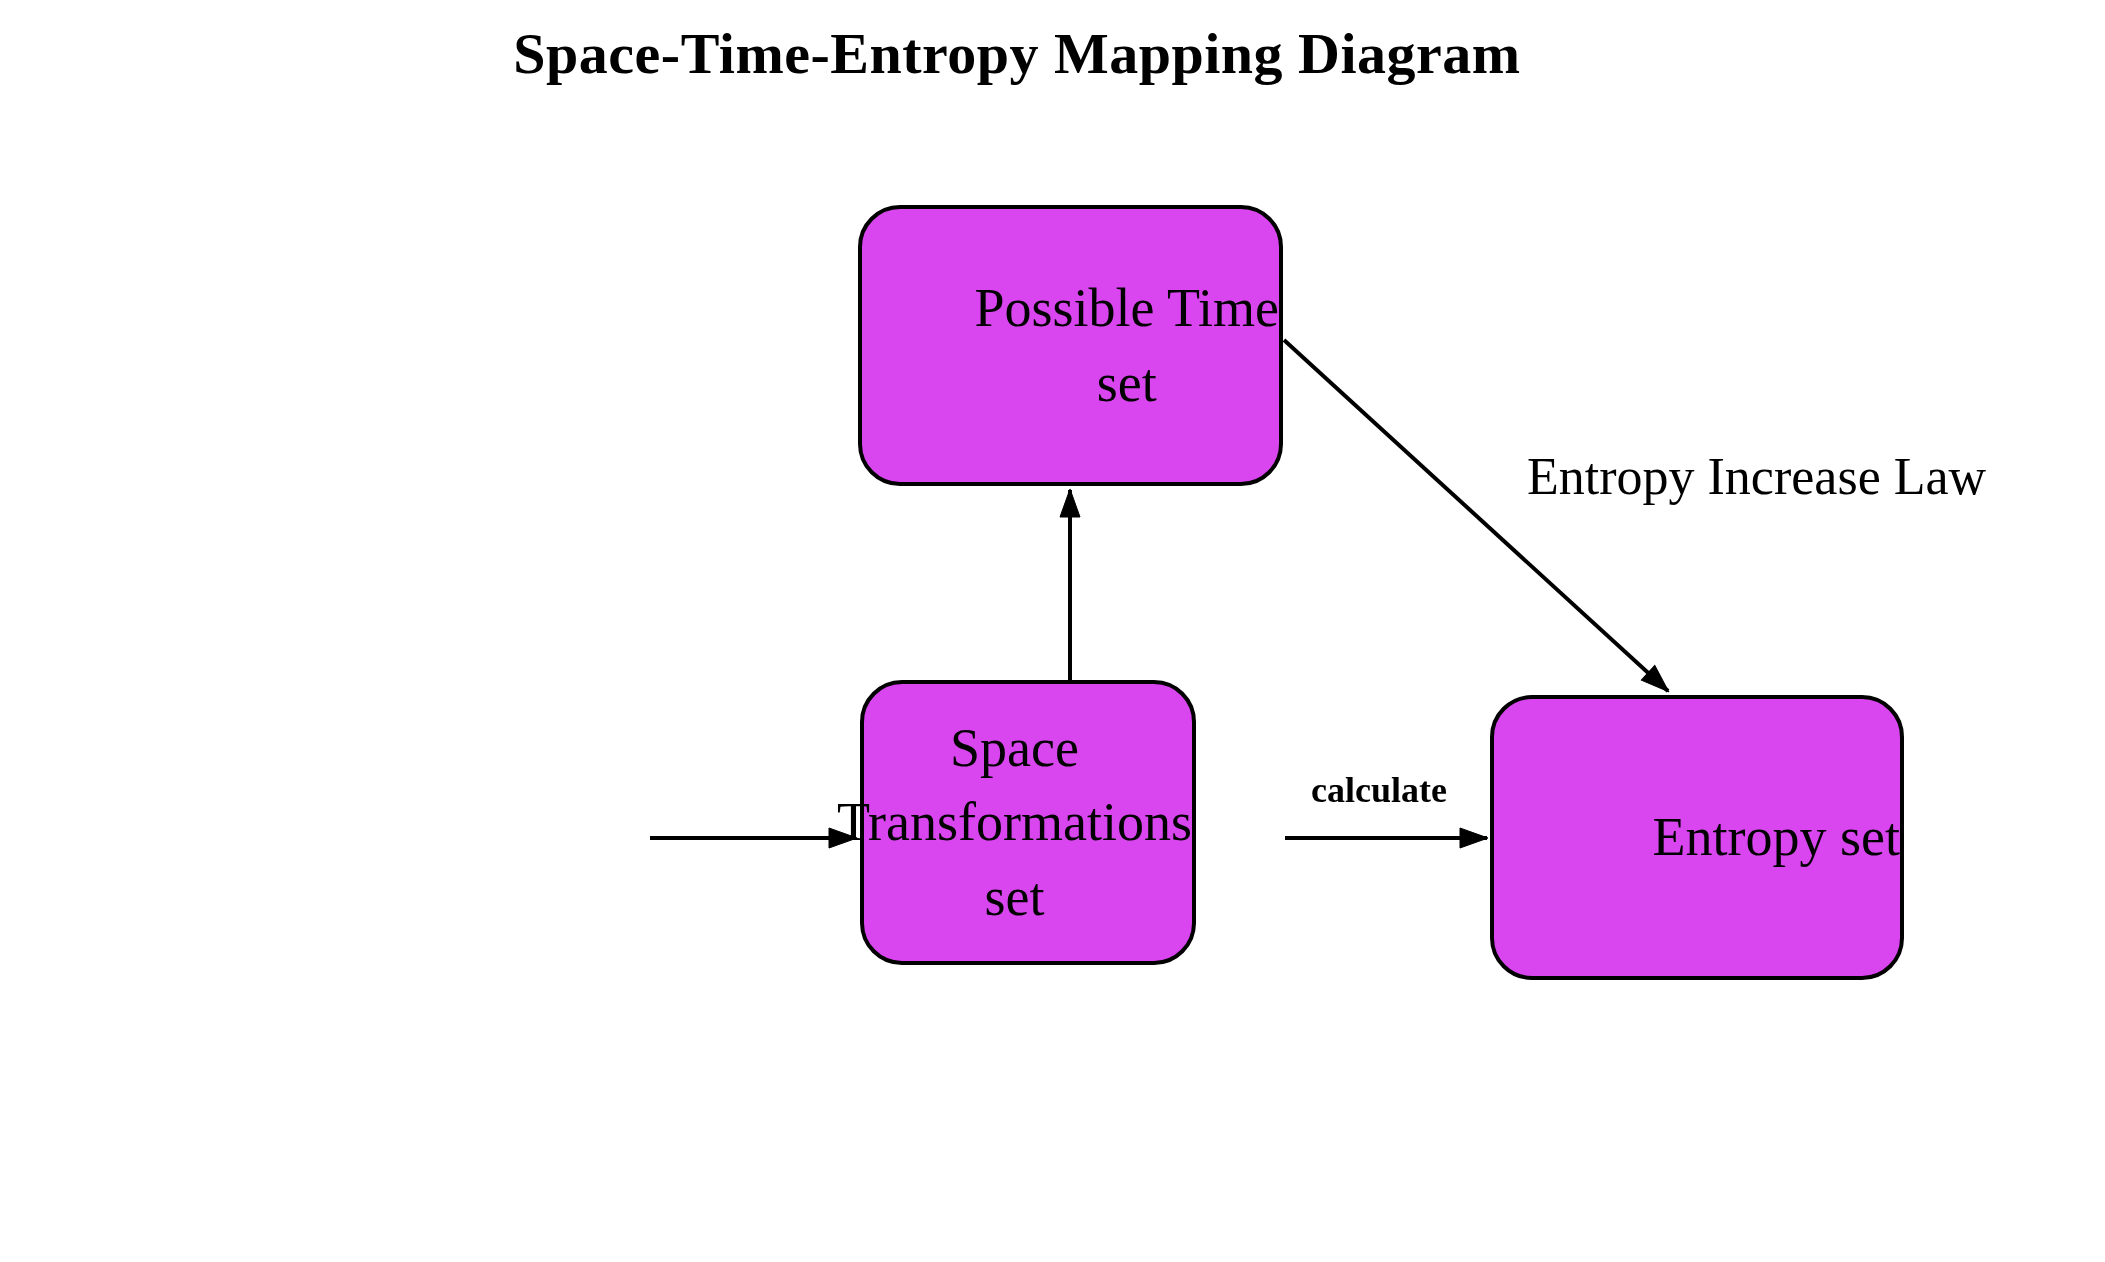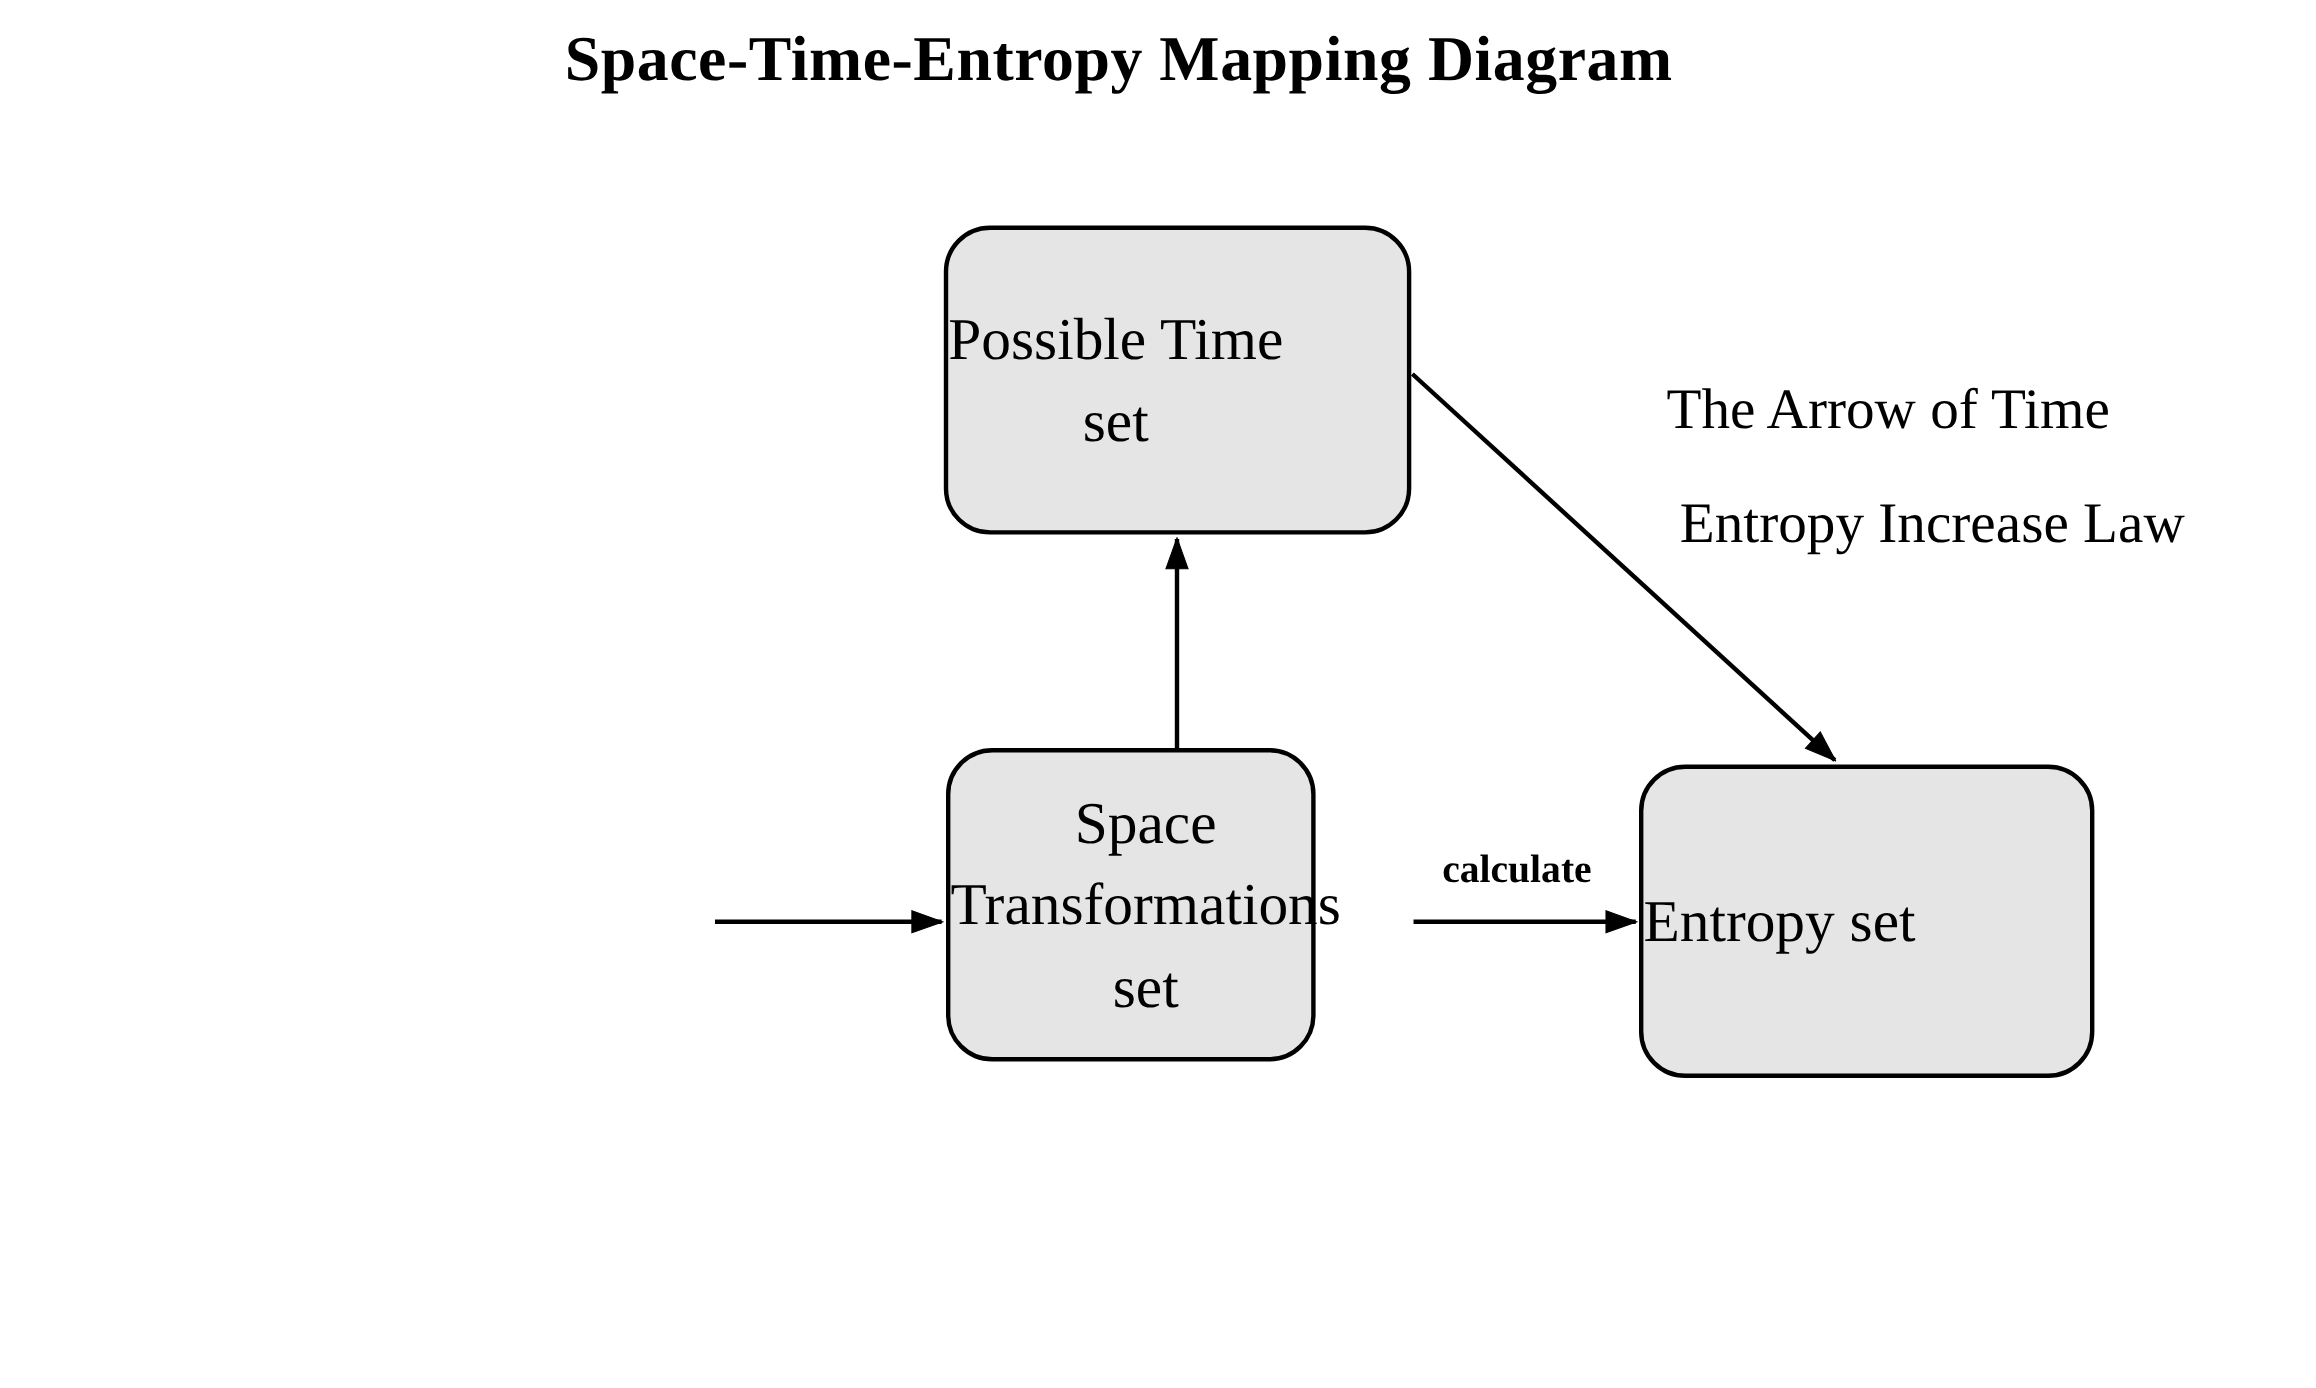--- a/index.html
+++ b/index.html
@@ -24,24 +24,24 @@
     font-size: 58px;
     font-weight: bold;
     white-space: nowrap;
     letter-spacing: 0.5px;
   }
 
   .node {
     position: absolute;
     border: 4px solid #000000;
     border-radius: 42px;
-    background: #e5e5e5;
+    background: #d946ef;
     display: flex;
     align-items: center;
-    justify-content: flex-start;
+    justify-content: flex-end;
     text-align: center;
     font-size: 54px;
     line-height: 1.38;
   }
   .node .node-label { white-space: pre; }
 
   #node-seq            { left: 225px;  top: 697px; width: 423px; height: 281px; }
   #node-space          { left: 860px;  top: 680px; width: 336px; height: 285px; }
   #node-possible-time  { left: 858px;  top: 205px; width: 425px; height: 281px; }
   #node-entropy        { left: 1490px; top: 695px; width: 414px; height: 285px; }
@@ -117,18 +117,17 @@
     <span class="node-label">Possible Time
 set</span>
   </div>
 
   <div class="node" id="node-entropy">
     <span class="node-label">Entropy set</span>
   </div>
 
   <div class="edge-label-calculate">calculate</div>
 
-  <div class="annotation-line l1">The Arrow of Time</div>
 
   <div class="annotation-line l2">Entropy Increase Law</div>
 
 
 </div>
 
 </body></html>

